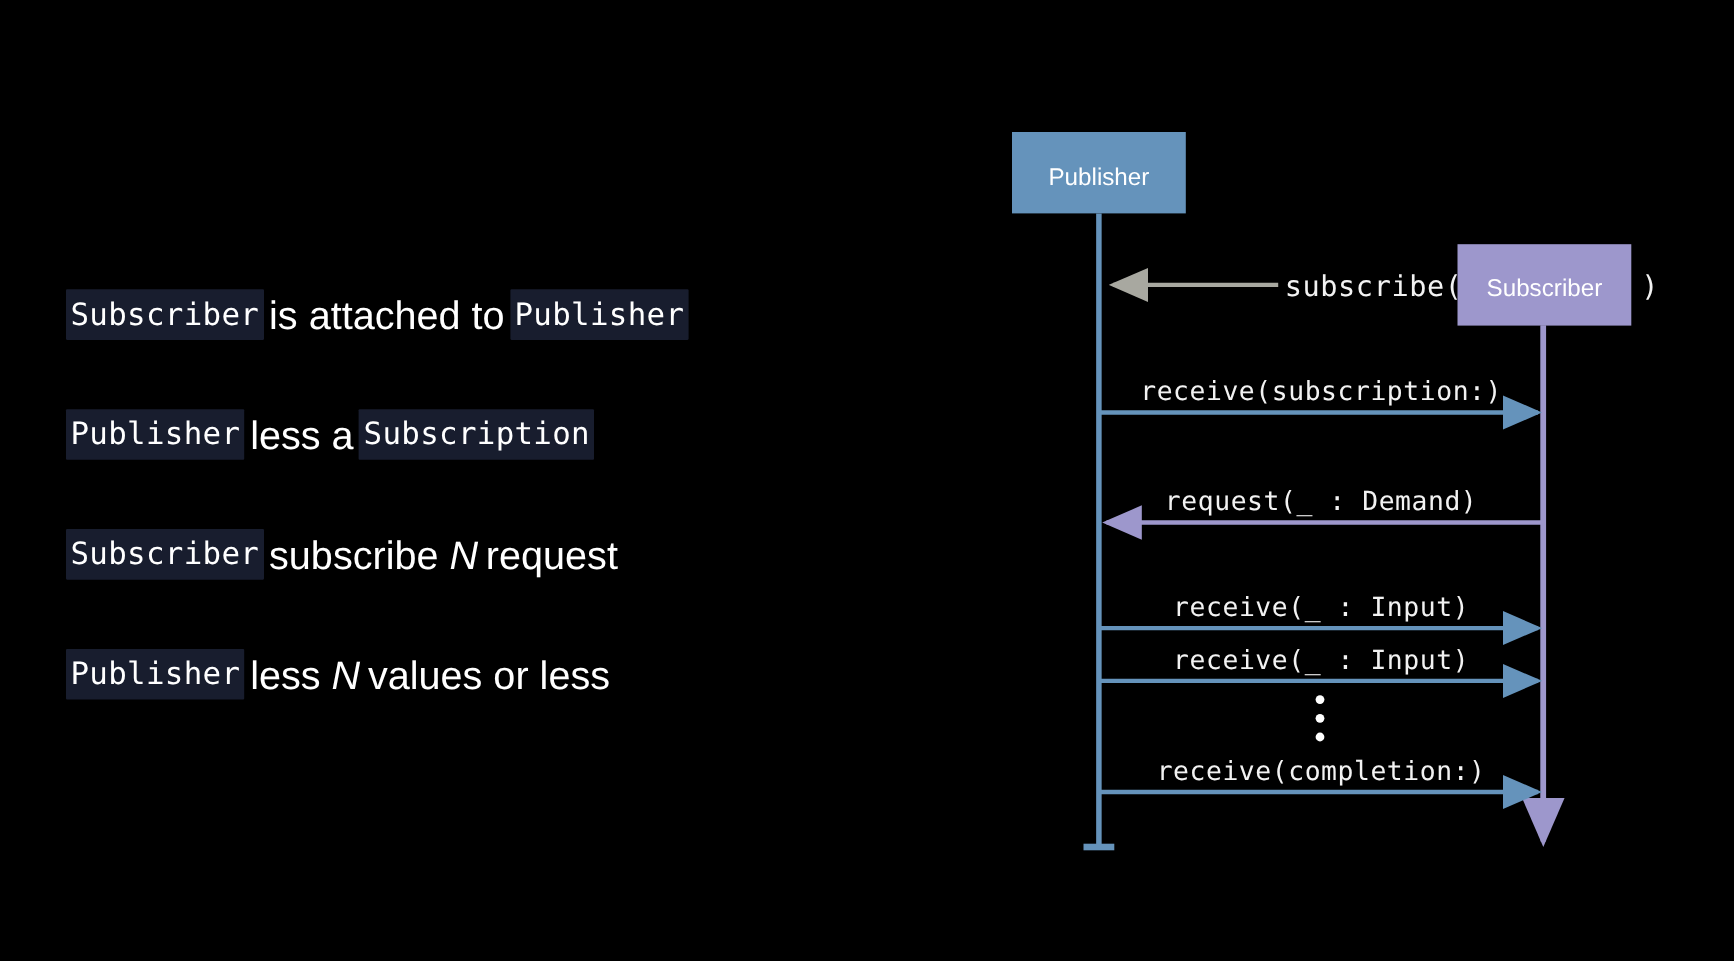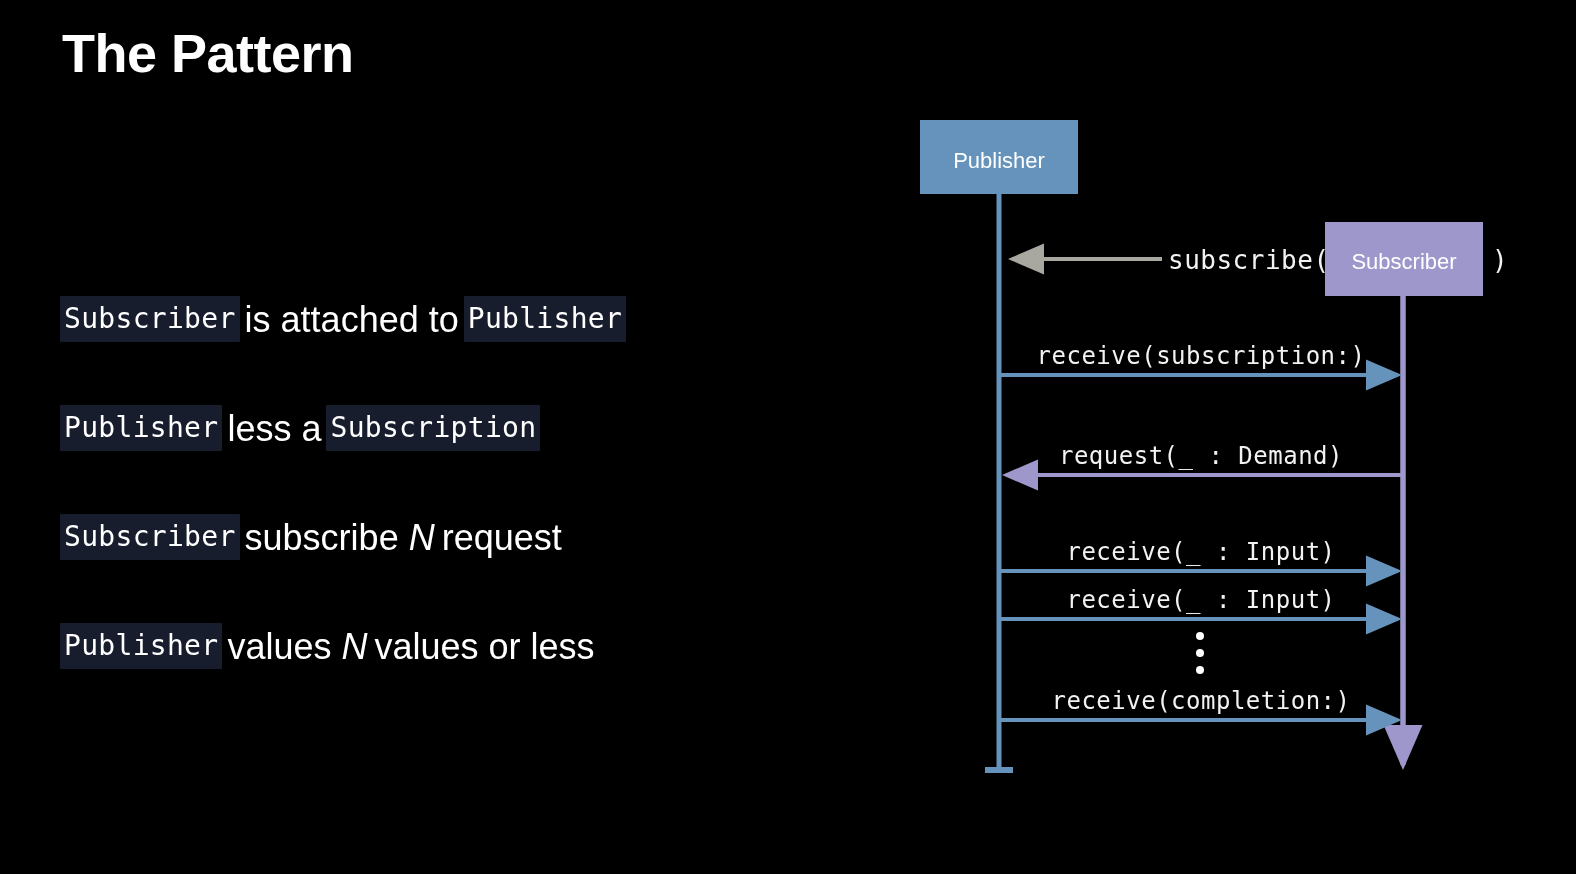--- a/index.html
+++ b/index.html
@@ -36,21 +36,21 @@
   
   #bullet-list {
     position: absolute;
     left: 60px;
     top: 232px;
     width: 780px;
   }
   .bullet-row {
     height: 109px;
     display: flex;
-    align-items: flex-end;
+    align-items: center;
   }
   .bullet-line {
     display: inline-block;
     white-space: nowrap;
     font-size: 36px;
     line-height: 42px;
     color: #ffffff;
   }
   .code {
     font-family: "DejaVu Sans Mono", "Liberation Mono", monospace;
@@ -90,21 +90,20 @@
     font-size: 26px;
     fill: #f2f2f2;
     letter-spacing: 0.5px;
   }
 </style>
 </head>
 <body>
 
 <div id="slide">
 
-  <div id="page-title">The Pattern</div>
 
   <div id="bullet-list">
 
     <div class="bullet-row">
       <div class="bullet-line">
         <span class="code">Subscriber</span><span class="plain">is attached to</span><span class="code">Publisher</span>
       </div>
     </div>
 
     <div class="bullet-row">
@@ -114,21 +113,21 @@
     </div>
 
     <div class="bullet-row">
       <div class="bullet-line">
         <span class="code">Subscriber</span><span class="plain">subscribe</span><span class="ital">N</span><span class="plain">request</span>
       </div>
     </div>
 
     <div class="bullet-row">
       <div class="bullet-line">
-        <span class="code">Publisher</span><span class="plain">values</span><span class="ital">N</span><span class="plain">values or less</span>
+        <span class="code">Publisher</span><span class="plain">less</span><span class="ital">N</span><span class="plain">values or less</span>
       </div>
     </div>
 
 
   </div>
 
   <div id="sequence-diagram">
     <svg width="676" height="710" viewBox="0 0 676 710" xmlns="http://www.w3.org/2000/svg">
       <defs>
         <marker id="ah-blue-r" markerWidth="9" markerHeight="9" refX="8" refY="4.5" orient="auto">

